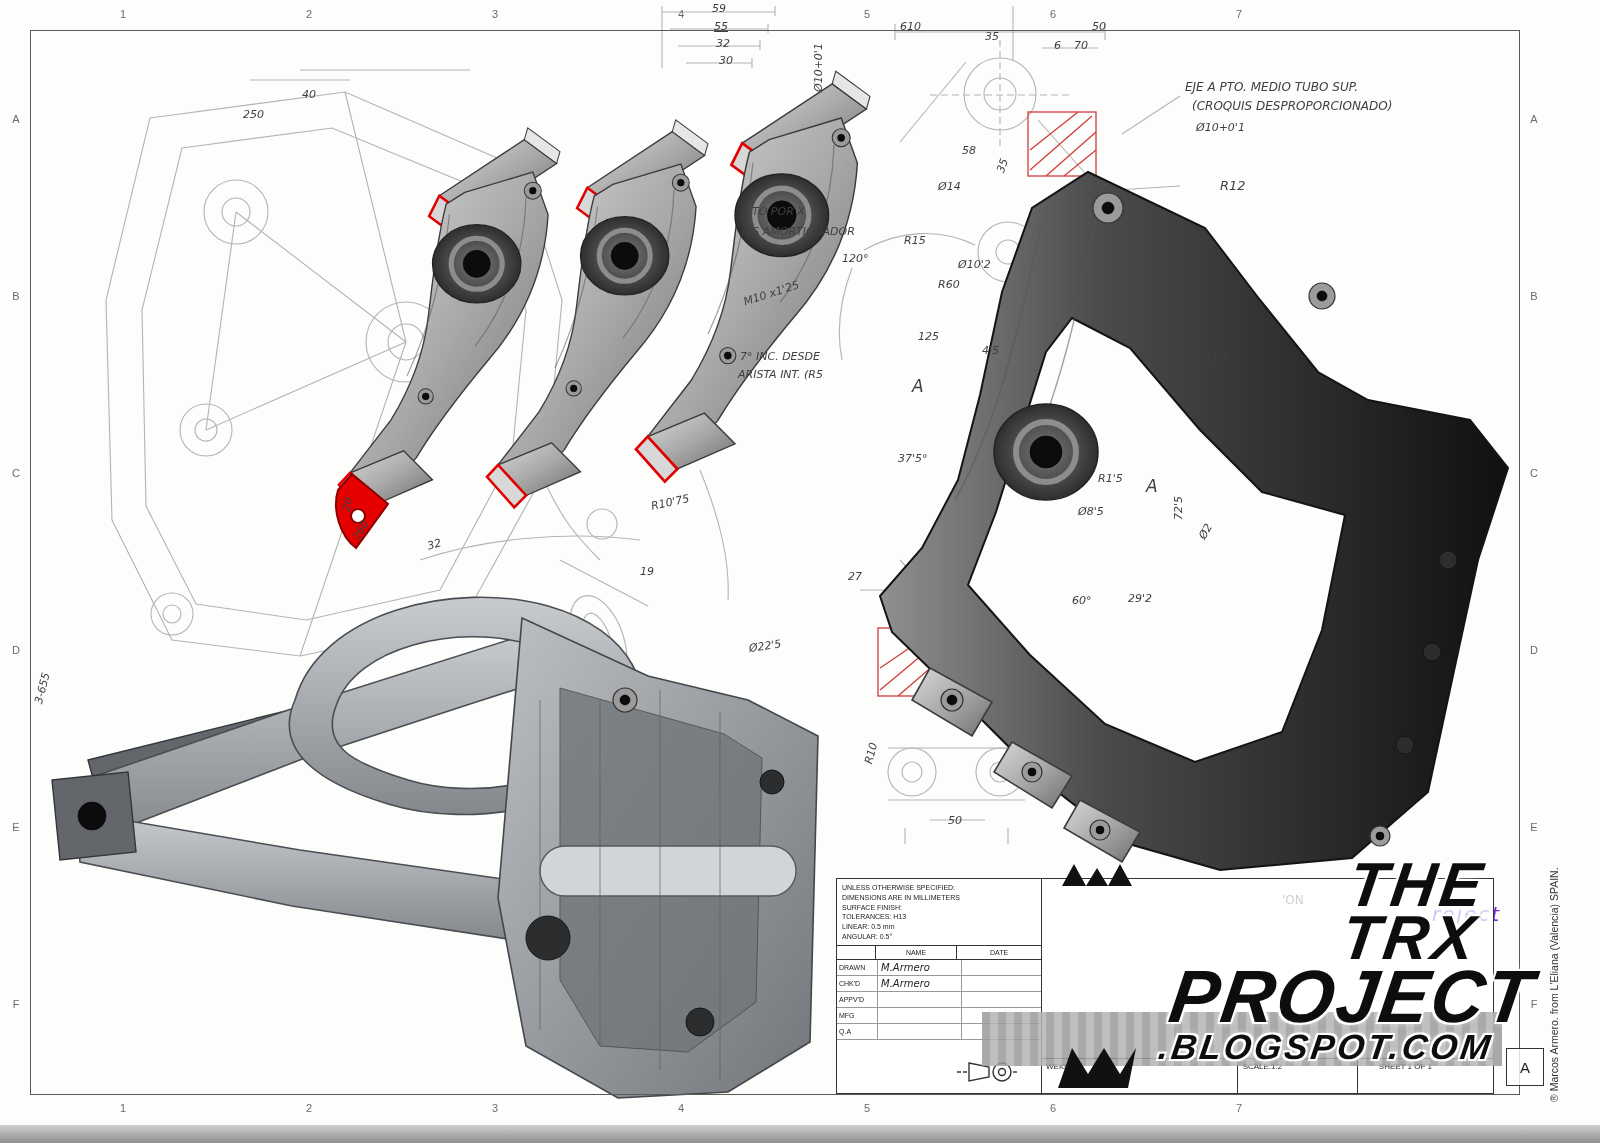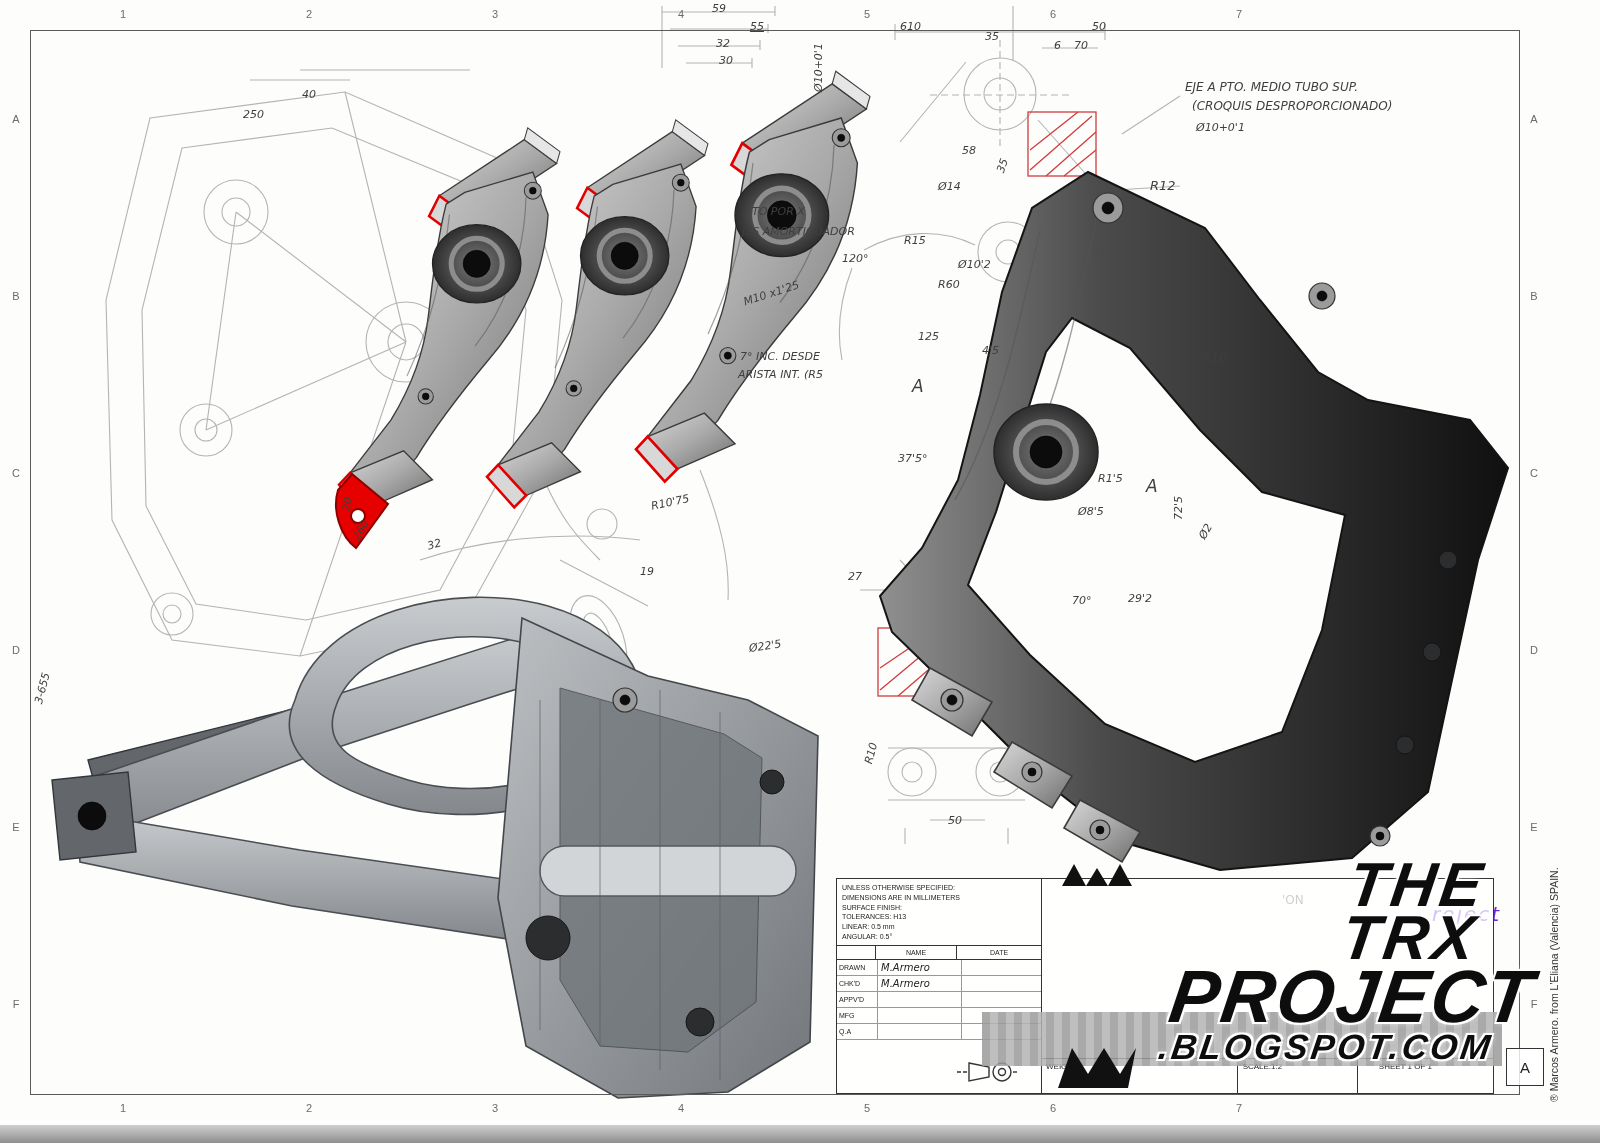--- a/index.html
+++ b/index.html
@@ -249,38 +249,38 @@
       <div class="glabel" style="left: 16px; top: 650.083px;">D</div>
       <div class="glabel" style="left: 1534px; top: 650.083px;">D</div>
       <div class="glabel" style="left: 16px; top: 827.25px;">E</div>
       <div class="glabel" style="left: 1534px; top: 827.25px;">E</div>
       <div class="glabel" style="left: 16px; top: 1004.42px;">F</div>
       <div class="glabel" style="left: 1534px; top: 1004.42px;">F</div>
     </div>
 
   <div id="annotation-layer">
       <span class="anno" style="left: 712px; top: 2px;">59</span>
-      <span class="anno" style="left: 750px; top: 20px; text-decoration: underline;">55</span>
+      <span class="anno" style="left: 714px; top: 20px; text-decoration: underline;">55</span>
       <span class="anno" style="left: 716px; top: 37px;">32</span>
       <span class="anno" style="left: 719px; top: 54px;">30</span>
       <span class="anno" style="left: 302px; top: 88px;">40</span>
       <span class="anno" style="left: 243px; top: 108px;">250</span>
       <span class="anno" style="left: 900px; top: 20px;">610</span>
       <span class="anno" style="left: 985px; top: 30px;">35</span>
       <span class="anno" style="left: 1092px; top: 20px;">50</span>
       <span class="anno" style="left: 1054px; top: 39px;">6</span>
       <span class="anno" style="left: 1074px; top: 39px; text-align: right;">70</span>
       <span class="anno" style="left: 812px; top: 92px; transform: rotate(-90deg);">Ø10+0'1</span>
       <span class="anno" style="left: 1185px; top: 80px; font-size: 12px;">EJE A PTO. MEDIO TUBO SUP.</span>
       <span class="anno" style="left: 1192px; top: 99px; font-size: 12px;">(CROQUIS DESPROPORCIONADO)</span>
       <span class="anno" style="left: 1196px; top: 121px;">Ø10+0'1</span>
       <span class="anno" style="left: 930px; top: 144px; margin-left: 32px;">58</span>
       <span class="anno" style="left: 938px; top: 180px;">Ø14</span>
       <span class="anno" style="left: 994px; top: 170px; transform: rotate(-70deg);">35</span>
-      <span class="anno" style="left: 1150px; top: 178px; font-size: 13px;">R12</span>
+      <span class="anno" style="left: 1220px; top: 178px; font-size: 13px;">R12</span>
       <span class="anno" style="left: 752px; top: 205px;">TO POR X</span>
       <span class="anno" style="left: 742px; top: 225px;">JES AMORTIGUADOR</span>
       <span class="anno" style="left: 842px; top: 252px;">120°</span>
       <span class="anno" style="left: 884px; top: 234px; margin-left: 20px;">R15</span>
       <span class="anno" style="left: 958px; top: 258px;">Ø10'2</span>
       <span class="anno" style="left: 938px; top: 278px;">R60</span>
       <span class="anno" style="left: 742px; top: 296px; transform: rotate(-18deg);">M10 x1'25</span>
       <span class="anno" style="left: 918px; top: 330px;">125</span>
       <span class="anno" style="left: 982px; top: 344px;">4'5</span>
       <span class="anno" style="left: 740px; top: 350px; text-align: center;">7° INC. DESDE</span>
@@ -290,21 +290,21 @@
       <span class="anno" style="left: 898px; top: 452px;">37'5°</span>
       <span class="anno" style="left: 1146px; top: 476px; font-size: 17px;">A</span>
       <span class="anno" style="left: 1098px; top: 472px;">R1'5</span>
       <span class="anno" style="left: 1078px; top: 505px;">Ø8'5</span>
       <span class="anno" style="left: 1172px; top: 520px; transform: rotate(-90deg);">72'5</span>
       <span class="anno" style="left: 1196px; top: 535px; transform: rotate(-60deg);">Ø2</span>
       <span class="anno" style="left: 848px; top: 570px;">27</span>
       <span class="anno" style="left: 650px; top: 500px; transform: rotate(-12deg);">R10'75</span>
       <span class="anno" style="left: 640px; top: 565px;">19</span>
       <span class="anno" style="left: 748px; top: 642px; transform: rotate(-8deg);">Ø22'5</span>
-      <span class="anno" style="left: 1072px; top: 594px;">70°</span>
+      <span class="anno" style="left: 1072px; top: 594px;">60°</span>
       <span class="anno" style="left: 1128px; top: 592px;">29'2</span>
       <span class="anno" style="left: 862px; top: 762px; transform: rotate(-75deg);">R10</span>
       <span class="anno" style="left: 948px; top: 814px;">50</span>
       <span class="anno" style="left: 340px; top: 510px; transform: rotate(-80deg);">20</span>
       <span class="anno" style="left: 350px; top: 536px; transform: rotate(-60deg);">260</span>
       <span class="anno" style="left: 426px; top: 540px; transform: rotate(-15deg);">32</span>
       <span class="anno" style="left: 32px; top: 702px; transform: rotate(-75deg);">3-655</span>
     </div>
 
   <div class="title-block">

